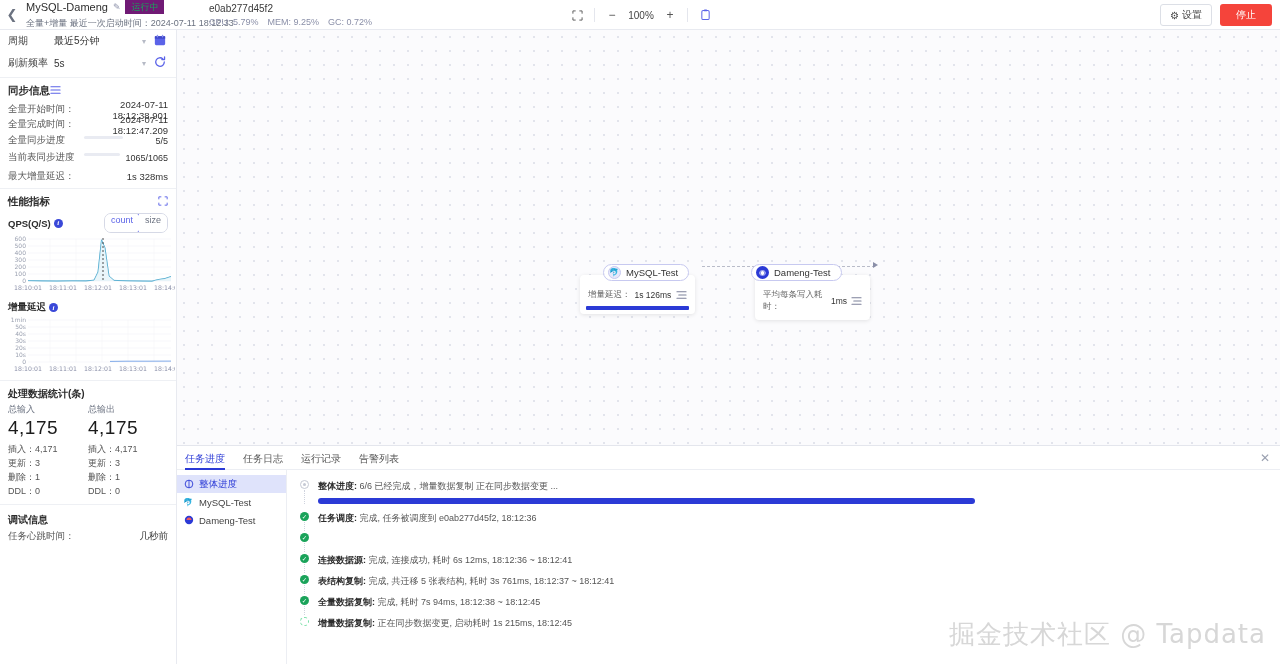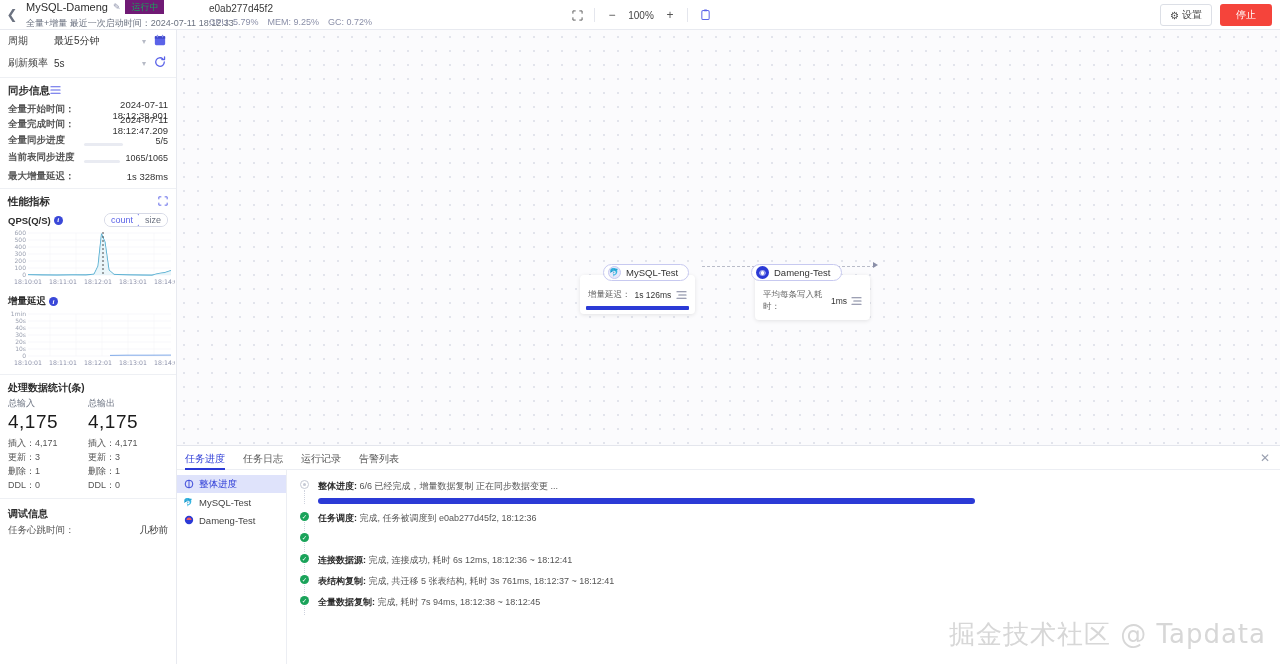--- a/index.html
+++ b/index.html
@@ -74,41 +74,41 @@
   .sec-header {
     display: flex; align-items: center; justify-content: flex-start;
     padding: 6px 8px 4px 8px; border-top: 1px solid #eef0f4; margin-top: 3px;
   }
   .sec-title { font-size: 10.5px; color: #2c2c2c; font-weight: bold; }
   .sec-icon { color: #5b63e8; font-size: 11px; cursor: pointer; }
   .kv-row {
     display: flex; align-items: center; padding: 1px 8px; height: 15px;
     font-size: 9.5px; color: #555;
   }
-  .kv-key { width: 76px; color: #555; font-weight: bold; }
+  .kv-key { width: 76px; color: #555; }
   .kv-val { flex: 1; text-align: right; color: #333; }
-  .kv-bar-wrap { flex: 1; display: flex; align-items: flex-end; gap: 5px; justify-content: flex-end; }
+  .kv-bar-wrap { flex: 1; display: flex; align-items: flex-start; gap: 5px; justify-content: flex-end; }
   .bar-track { flex: 1; height: 3px; background: #e9ebf2; border-radius: 2px; overflow: hidden; max-width: 62px; }
   .bar-fill { height: 3px; background: #2b3ad6; width: 100%; }
   .bar-num { font-size: 9px; color: #333; min-width: 40px; text-align: right; }
 
   .perf-header {
     display: flex; align-items: center; justify-content: space-between;
     padding: 6px 8px 2px 8px; border-top: 1px solid #eef0f4; margin-top: 4px;
   }
   .chart-head { display: flex; align-items: center; justify-content: space-between; padding: 2px 8px 0 8px; }
   .chart-title { font-size: 9.5px; color: #2c2c2c; font-weight: bold; display: flex; align-items: center; gap: 3px; }
   .info-dot {
     width: 9px; height: 9px; border-radius: 50%; background: #3a48d8; color: #fff;
     font-size: 7px; display: inline-flex; align-items: center; justify-content: center;
     font-style: italic; font-family: "Liberation Serif", serif;
   }
   .seg {
     display: flex; border: 1px solid #d6d9e6; border-radius: 7px; overflow: hidden;
-    font-size: 9px; height: 14px;
+    font-size: 9px; height: 20px;
   }
   .seg div { padding: 0 6px; line-height: 13px; cursor: pointer; color: #6b7280; background: #fff; }
   .seg .on { color: #5b63e8; border: 1px solid #5b63e8; border-radius: 3px; margin: -1px; padding: 0 6px; }
   .chart-box { padding: 2px 4px 0 2px; }
   .axis-lab { font-size: 6px; fill: #9aa0b0; }
   .xlab { font-size: 6.2px; fill: #8a8fa8; }
 
   .stats-title { font-size: 10px; font-weight: bold; color: #2c2c2c; padding: 6px 8px 2px 8px; border-top: 1px solid #eef0f4; margin-top: 4px;}
   .stats-grid { display: flex; padding: 0 8px; }
   .stats-col { width: 50%; }
@@ -577,18 +577,27 @@
         <div class="step-rail">
             <span class="dot dot-done">✓</span>
             <span class="rail-line"></span>
           </div>
         <div class="step-txt">
           <b>全量数据复制:</b>
           <span>完成, 耗时 7s 94ms, 18:12:38 ~ 18:12:45</span>
         </div>
       </div>
 
+      <div class="step">
+        <div class="step-rail">
+            <span class="dot dot-run"></span>
+          </div>
+        <div class="step-txt">
+          <b>增量数据复制:</b>
+          <span>正在同步数据变更, 启动耗时 1s 215ms, 18:12:45</span>
+        </div>
+      </div>
 
     </div>
   </div>
 </div>
 
 <div class="watermark">掘金技术社区 @ Tapdata</div>
 
 </body></html>

